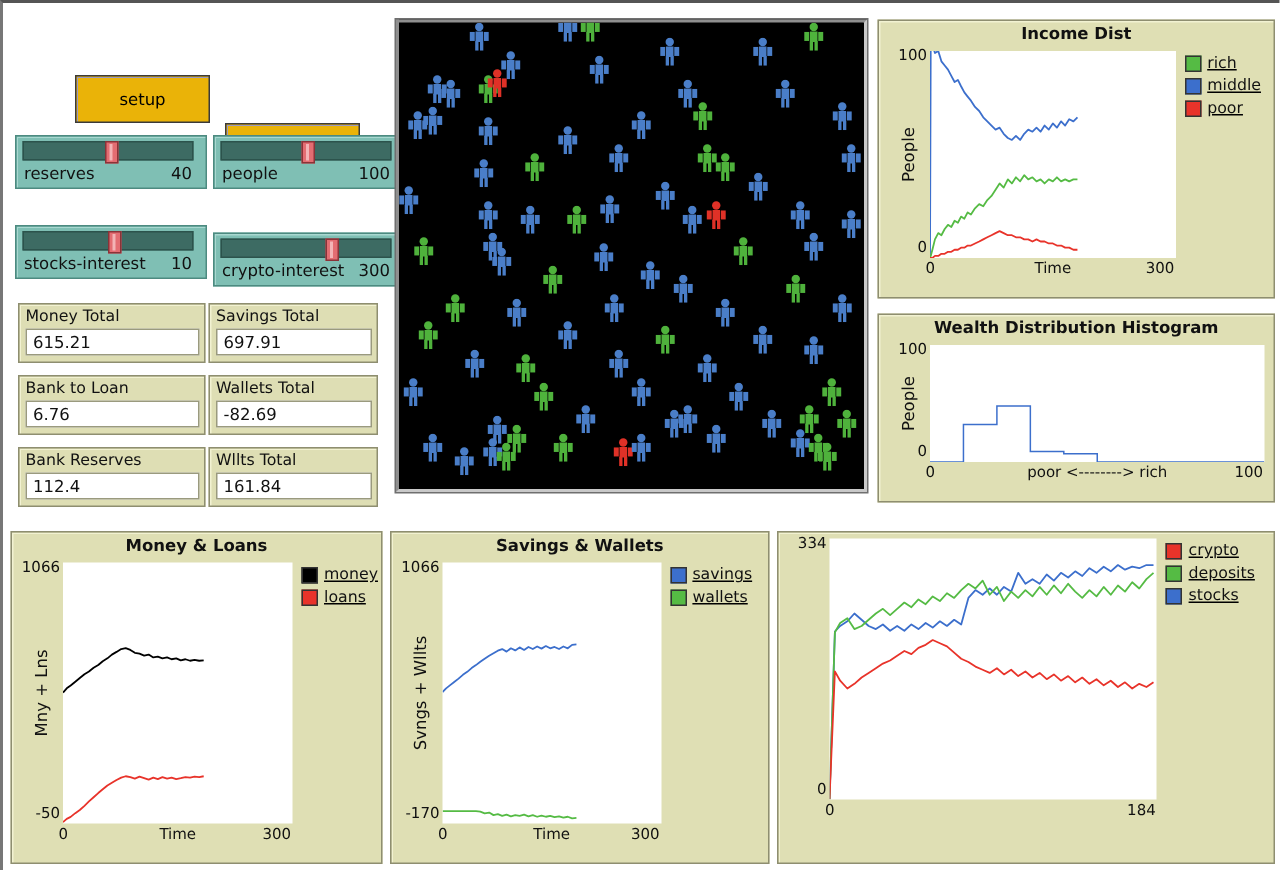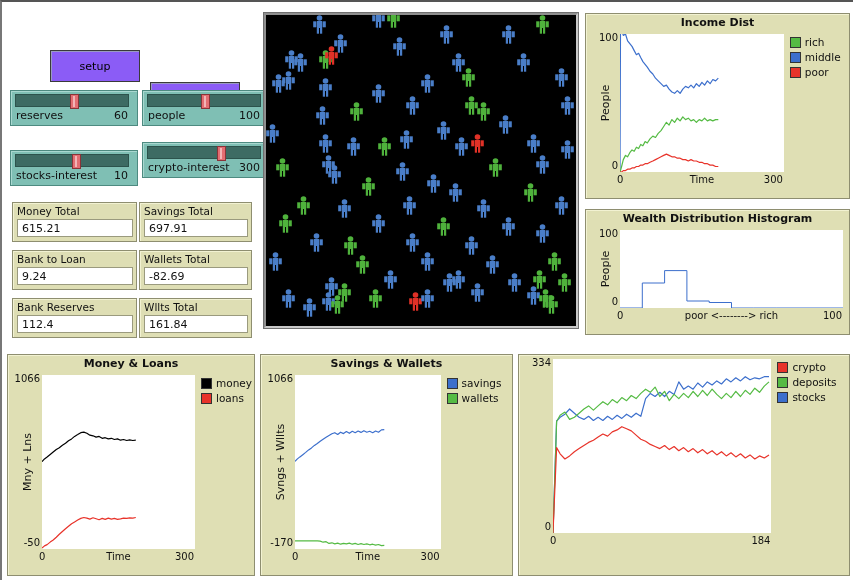--- a/index.html
+++ b/index.html
@@ -14,21 +14,21 @@
     position:absolute;left:0;top:0;width:853px;height:580px;
     box-sizing:border-box;
     border-top:2px solid #555;
     border-left:2px solid #777;
   }
   
   .widget{position:absolute;box-sizing:border-box;}
 
   
   .nl-button{
-    background:#8b5cf6;
+    background:#eab308;
     border:1px solid #3a3a3a;
     box-shadow:1px 1px 0 #9a9ac4 inset;
     display:flex;align-items:center;justify-content:center;
     font-size:11px;color:#000;
     position:relative;
     cursor:pointer;
   }
   .nl-button .blabel{pointer-events:none;}
   .forever-icon{
     position:absolute;right:4px;bottom:2px;
@@ -122,21 +122,21 @@
   .tick{
     position:absolute;font-size:10px;color:#111;white-space:nowrap;
   }
   .axis-xlabel{
     position:absolute;font-size:10px;color:#111;white-space:nowrap;
   }
   .axis-ylabel{
     position:absolute;font-size:11px;color:#111;white-space:nowrap;
     transform-origin:0 0;transform:rotate(-90deg);
   }
-  .legend{position:absolute;}
+  .legend{position:absolute;text-decoration:underline;}
   .legend-row{
     display:flex;align-items:center;gap:4px;
     font-size:10.5px;color:#111;line-height:14px;margin-bottom:1px;
   }
   .swatch{width:11px;height:11px;border:1px solid #333;box-sizing:border-box;}
 </style>
 </head>
 <body>
 
 <div id="app">
@@ -152,21 +152,21 @@
       <path d="M10.5 8.8 h-6 l1.2 1.4 h-2.2 l-2 -1.9 l2 -1.9 h2.2 l-1.2 1.4 h6 z" fill="#111"></path>
     </svg>
   </div>
 
   <div class="widget nl-slider" style="left:8px;top:88px;width:128px;height:36px;">
     <div class="slider-track">
       <div class="slider-thumb" style="left:48%"></div>
     </div>
     <div class="slider-row">
       <span>reserves</span>
-      <span>60</span>
+      <span>40</span>
     </div>
   </div>
 
   <div class="widget nl-slider" style="left:140px;top:88px;width:128px;height:36px;">
     <div class="slider-track">
       <div class="slider-thumb" style="left:47%"></div>
     </div>
     <div class="slider-row">
       <span>people</span>
       <span>100</span>
@@ -176,42 +176,42 @@
   <div class="widget nl-slider" style="left:8px;top:148px;width:128px;height:36px;">
     <div class="slider-track">
       <div class="slider-thumb" style="left:50%"></div>
     </div>
     <div class="slider-row">
       <span>stocks-interest</span>
       <span>10</span>
     </div>
   </div>
 
-  <div class="widget nl-slider" style="left:140px;top:140px;width:128px;height:36px;">
+  <div class="widget nl-slider" style="left:140px;top:153px;width:128px;height:36px;">
     <div class="slider-track">
       <div class="slider-thumb" style="left:62%"></div>
     </div>
     <div class="slider-row">
       <span>crypto-interest</span>
       <span>300</span>
     </div>
   </div>
 
   <div class="widget nl-monitor" style="left:10px;top:200px;width:125px;height:40px;">
     <div class="mon-title">Money Total</div>
     <div class="mon-value">615.21</div>
   </div>
   <div class="widget nl-monitor" style="left:137px;top:200px;width:113px;height:40px;">
     <div class="mon-title">Savings Total</div>
     <div class="mon-value">697.91</div>
   </div>
 
   <div class="widget nl-monitor" style="left:10px;top:248px;width:125px;height:40px;">
     <div class="mon-title">Bank to Loan</div>
-    <div class="mon-value">9.24</div>
+    <div class="mon-value">6.76</div>
   </div>
   <div class="widget nl-monitor" style="left:137px;top:248px;width:113px;height:40px;">
     <div class="mon-title">Wallets Total</div>
     <div class="mon-value">-82.69</div>
   </div>
 
   <div class="widget nl-monitor" style="left:10px;top:296px;width:125px;height:40px;">
     <div class="mon-title">Bank Reserves</div>
     <div class="mon-value">112.4</div>
   </div>

